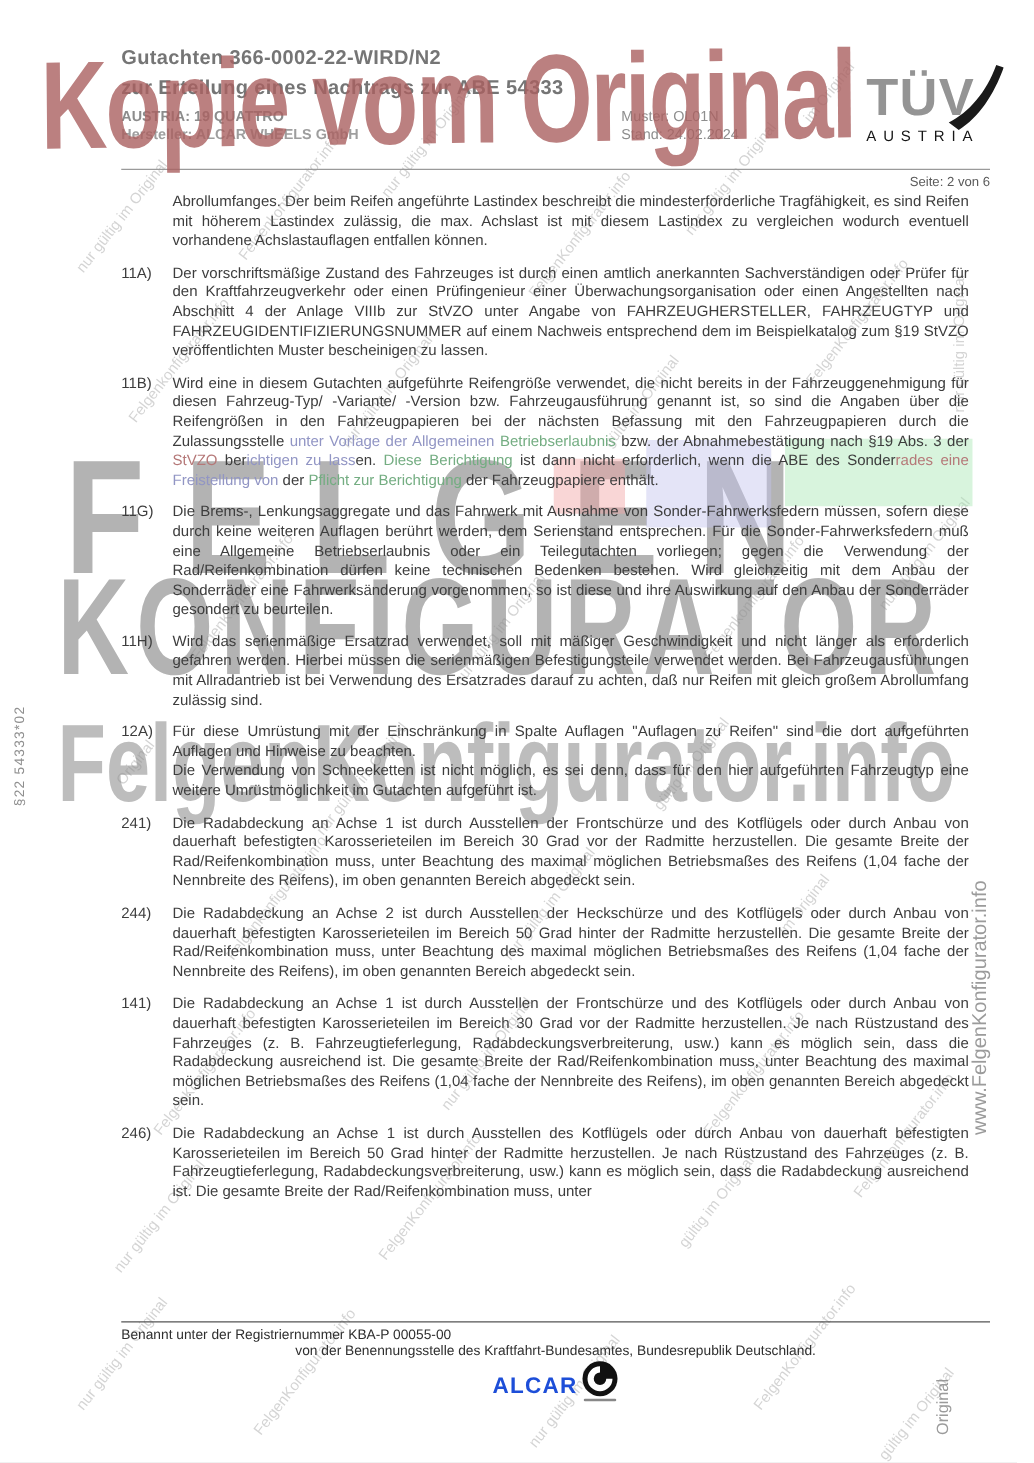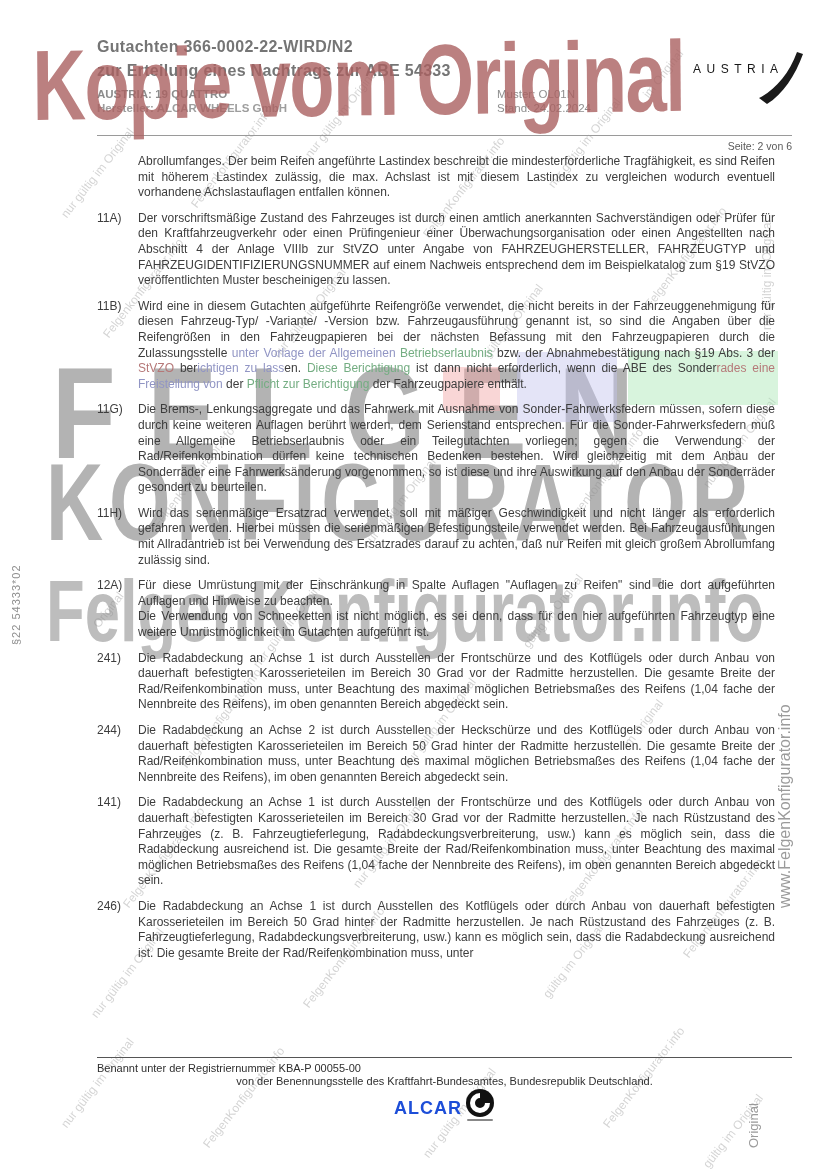--- a/index.html
+++ b/index.html
@@ -131,20 +131,21 @@
       <div class="h-meta h-radtyp">
         <span>Muster:</span>
         <span>OL01N</span>
       </div>
       <div class="h-meta h-stand">
         <span>Stand:</span>
         <span>24.02.2024</span>
       </div>
 
       <div class="tuv-logo">
+        <div class="tuv-word">TÜV</div>
         <svg class="tuv-swoosh" width="52" height="56" viewBox="0 0 52 56">
           <path d="M46 0 C38 22 24 38 8 46 L16 52 C32 42 44 24 52 2 Z" fill="#1a1a1a"></path>
         </svg>
         <div class="tuv-austria">AUSTRIA</div>
       </div>
     </div>
 
     <div class="rule rule-top"></div>
     <div class="page-indicator">Seite: 2 von 6</div>
 

